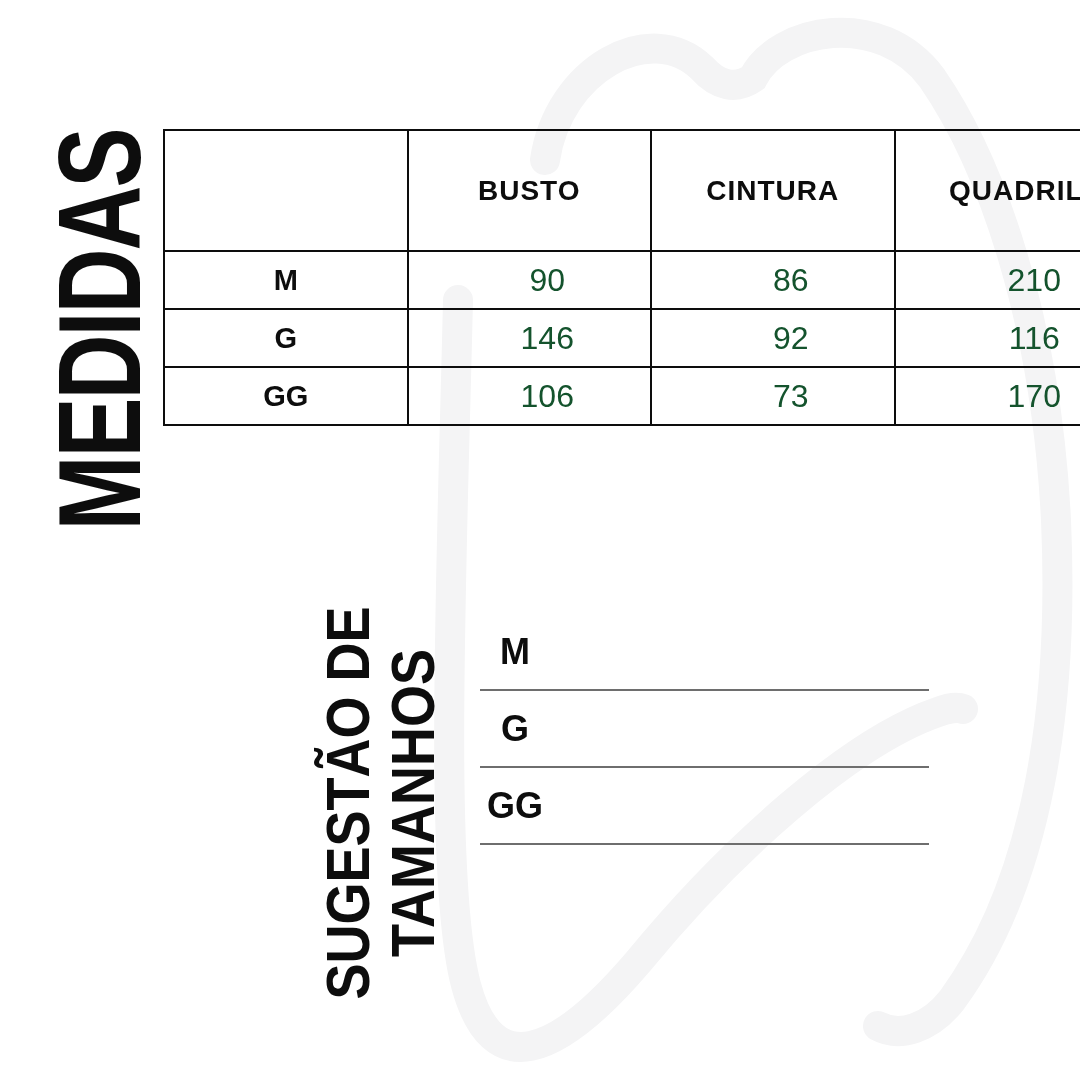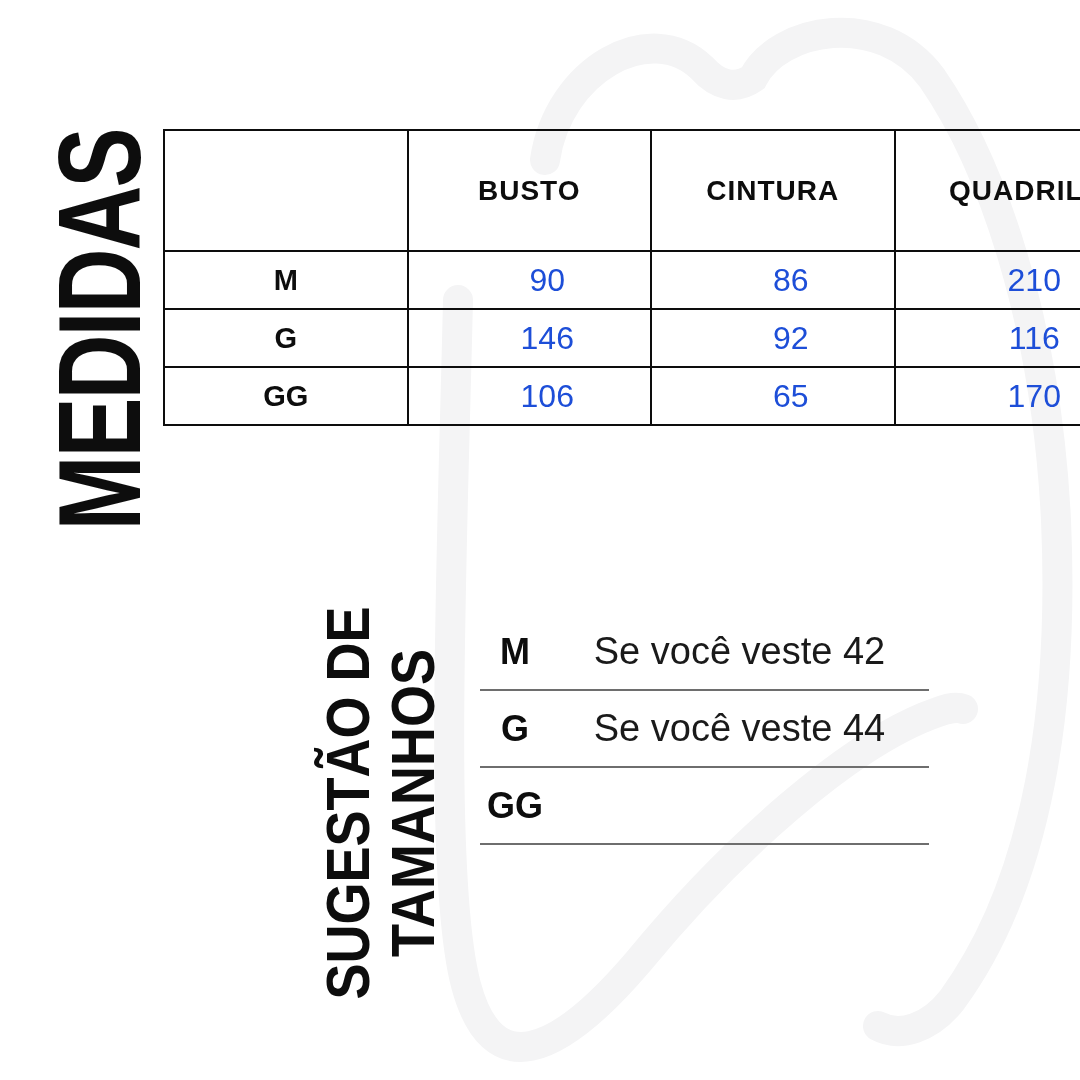--- a/index.html
+++ b/index.html
@@ -27,21 +27,21 @@
     border-collapse:collapse;table-layout:fixed;
   }
   .size-table td,.size-table th{
     border:2.5px solid #0d0d0d;text-align:center;vertical-align:middle;
     padding:0;background:transparent;
   }
   .size-table .hdr-row{height:121px;}
   .size-table .data-row{height:58px;}
   .size-table th{font-size:28px;font-weight:700;letter-spacing:1px;color:#0d0d0d;}
   .size-table .size-cell{font-size:29px;font-weight:700;color:#0d0d0d;}
-  .size-table .val-cell{font-size:32px;font-weight:400;color:#1d4ed8;padding-left:36px;}
+  .size-table .val-cell{font-size:32px;font-weight:400;color:#14532d;padding-left:36px;}
   
   .sugestao-title{
     position:absolute;left:380px;top:803px;
     transform:translate(-50%,-50%) rotate(-90deg) scaleY(1.12);
     transform-origin:center center;
     font-size:54px;font-weight:700;letter-spacing:0px;line-height:58px;
     white-space:nowrap;color:#0d0d0d;text-align:center;
   }
   
   .suggestion-list{
@@ -92,38 +92,36 @@
       </tr>
       <tr class="data-row">
         <td class="size-cell">G</td>
         <td class="val-cell">146</td>
         <td class="val-cell">92</td>
         <td class="val-cell">116</td>
       </tr>
       <tr class="data-row">
         <td class="size-cell">GG</td>
         <td class="val-cell">106</td>
-        <td class="val-cell">65</td>
+        <td class="val-cell">73</td>
         <td class="val-cell">170</td>
       </tr>
     </tbody>
   </table>
 
   <div class="sugestao-title">
     <div>SUGESTÃO DE</div>
     <div>TAMANHOS</div>
   </div>
 
   <div class="suggestion-list">
     <div class="suggestion-row">
       <div class="suggestion-size">M</div>
-      <div class="suggestion-text">Se você veste 42</div>
     </div>
     <div class="suggestion-row">
       <div class="suggestion-size">G</div>
-      <div class="suggestion-text">Se você veste 44</div>
     </div>
     <div class="suggestion-row">
       <div class="suggestion-size">GG</div>
     </div>
   </div>
 
 </div>
 
 </body></html>

